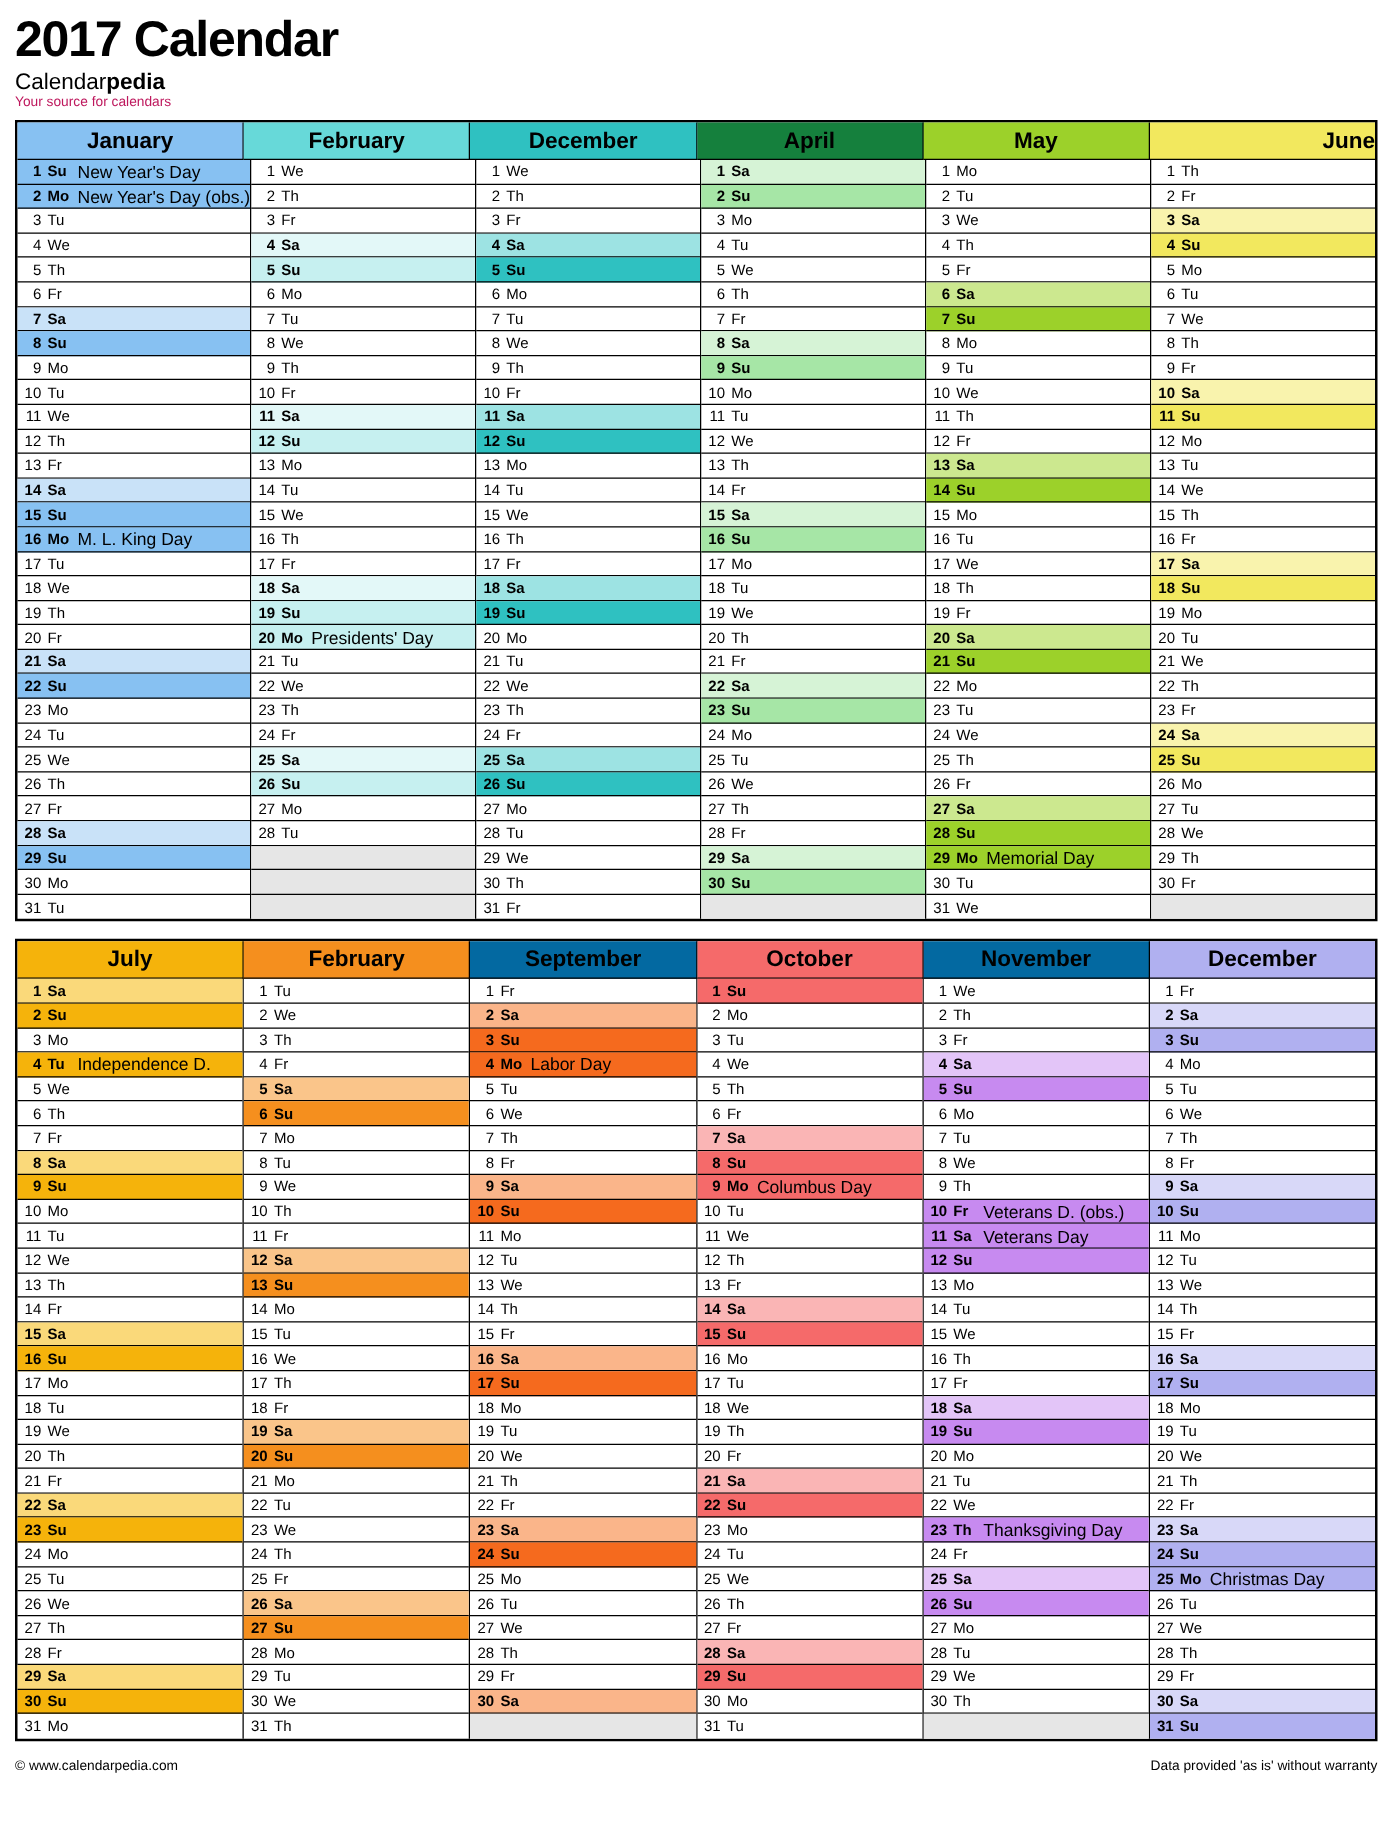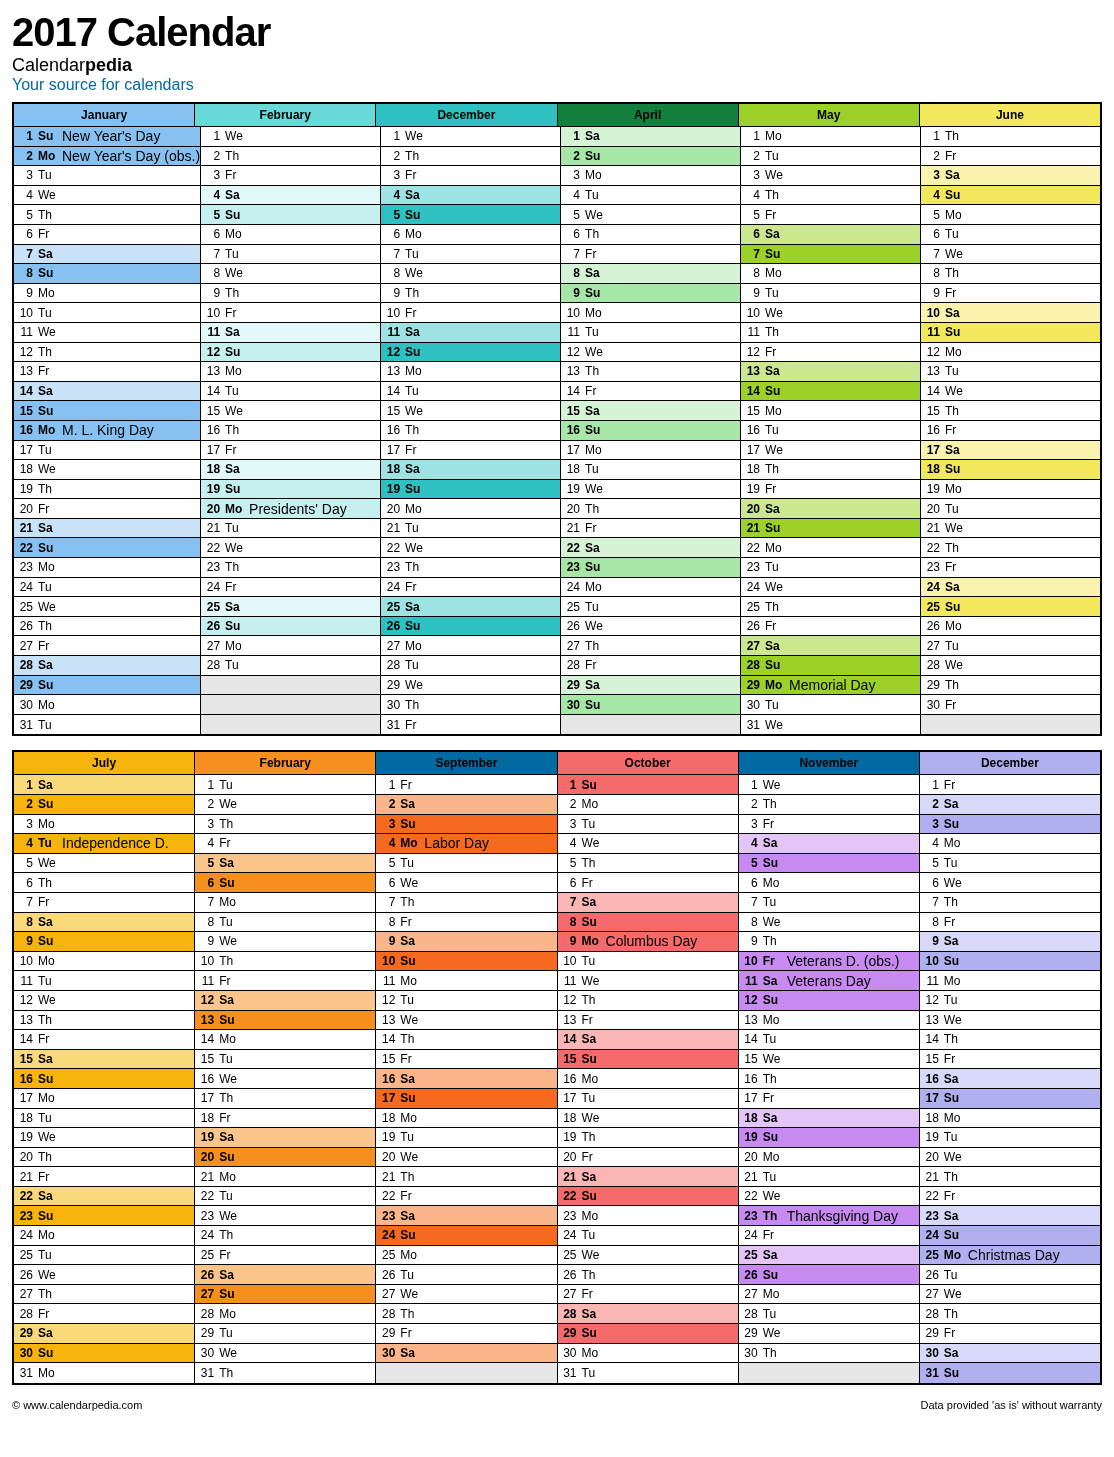--- a/index.html
+++ b/index.html
@@ -2,26 +2,26 @@
 <html><head>
 <meta charset="utf-8">
 <style>
   * { box-sizing: border-box; margin: 0; padding: 0; }
   body { font-family: Arial, Helvetica, sans-serif; background: #fff; width: 1114px; padding: 10px 12px; }
   .header { display: flex; justify-content: space-between; align-items: flex-start; margin-bottom: 8px; flex-direction: column; }
   .title { font-size: 40px; font-weight: bold; letter-spacing: -1px; }
   .brand { text-align: left; }
   .brand-name { font-size: 18px; }
   .brand-name .bold { font-weight: bold; }
-  .brand-tag { font-size: 16px; color: #0369a1; }
+  .brand-tag { font-size: 11px; color: #be185d; }
   .block { border: 2px solid #000; margin-bottom: 14px; }
   .row { display: flex; }
   .col { flex: 1; border-right: 1px solid #000; }
   .col:last-child { border-right: none; }
-  .mh { text-align: center; font-weight: bold; font-size: 12px; padding: 4px 0; border-bottom: 1px solid #000; }
+  .mh { text-align: center; font-weight: bold; font-size: 18px; padding: 4px 0; border-bottom: 1px solid #000; }
   .day { display: flex; align-items: center; height: 19.6px; border-bottom: 1px solid #000; font-size: 12px; overflow: hidden; }
   .day:last-child { border-bottom: none; }
   .num { width: 22px; text-align: right; padding-right: 3px; }
   .dow { width: 24px; padding-left: 2px; }
   .ev { flex: 1; font-size: 14px; font-weight: normal; padding-left: 2px; white-space: nowrap; }
   .hl .num, .hl .dow { font-weight: bold; }
   .empty { background: #e6e6e6; }
   .footer { display: flex; justify-content: space-between; font-size: 11px; }
 </style>
 </head>
@@ -38,21 +38,21 @@
 </div>
 
 <div id="cal">
     <div class="block">
       <div class="row">
         <div class="col mh" style="background: rgb(135, 193, 242);">January</div>
         <div class="col mh" style="background: rgb(103, 217, 217);">February</div>
         <div class="col mh" style="background: rgb(47, 193, 193);">December</div>
         <div class="col mh" style="background: #15803d;">April</div>
         <div class="col mh" style="background: rgb(156, 209, 42);">May</div>
-        <div class="col mh" style="background: rgb(242, 232, 94);">June</div>
+        <div class="col mh" style="background: rgb(242, 232, 94); text-align: right;">June</div>
       </div>
       <div class="row">
         <div class="col">
           <div class="day hl" style="background: rgb(135, 193, 242);">
             <span class="num">1</span>
             <span class="dow">Su</span>
             <span class="ev">New Year's Day</span>
           </div>
           <div class="day hl" style="background: rgb(135, 193, 242);">
             <span class="num">2</span>

